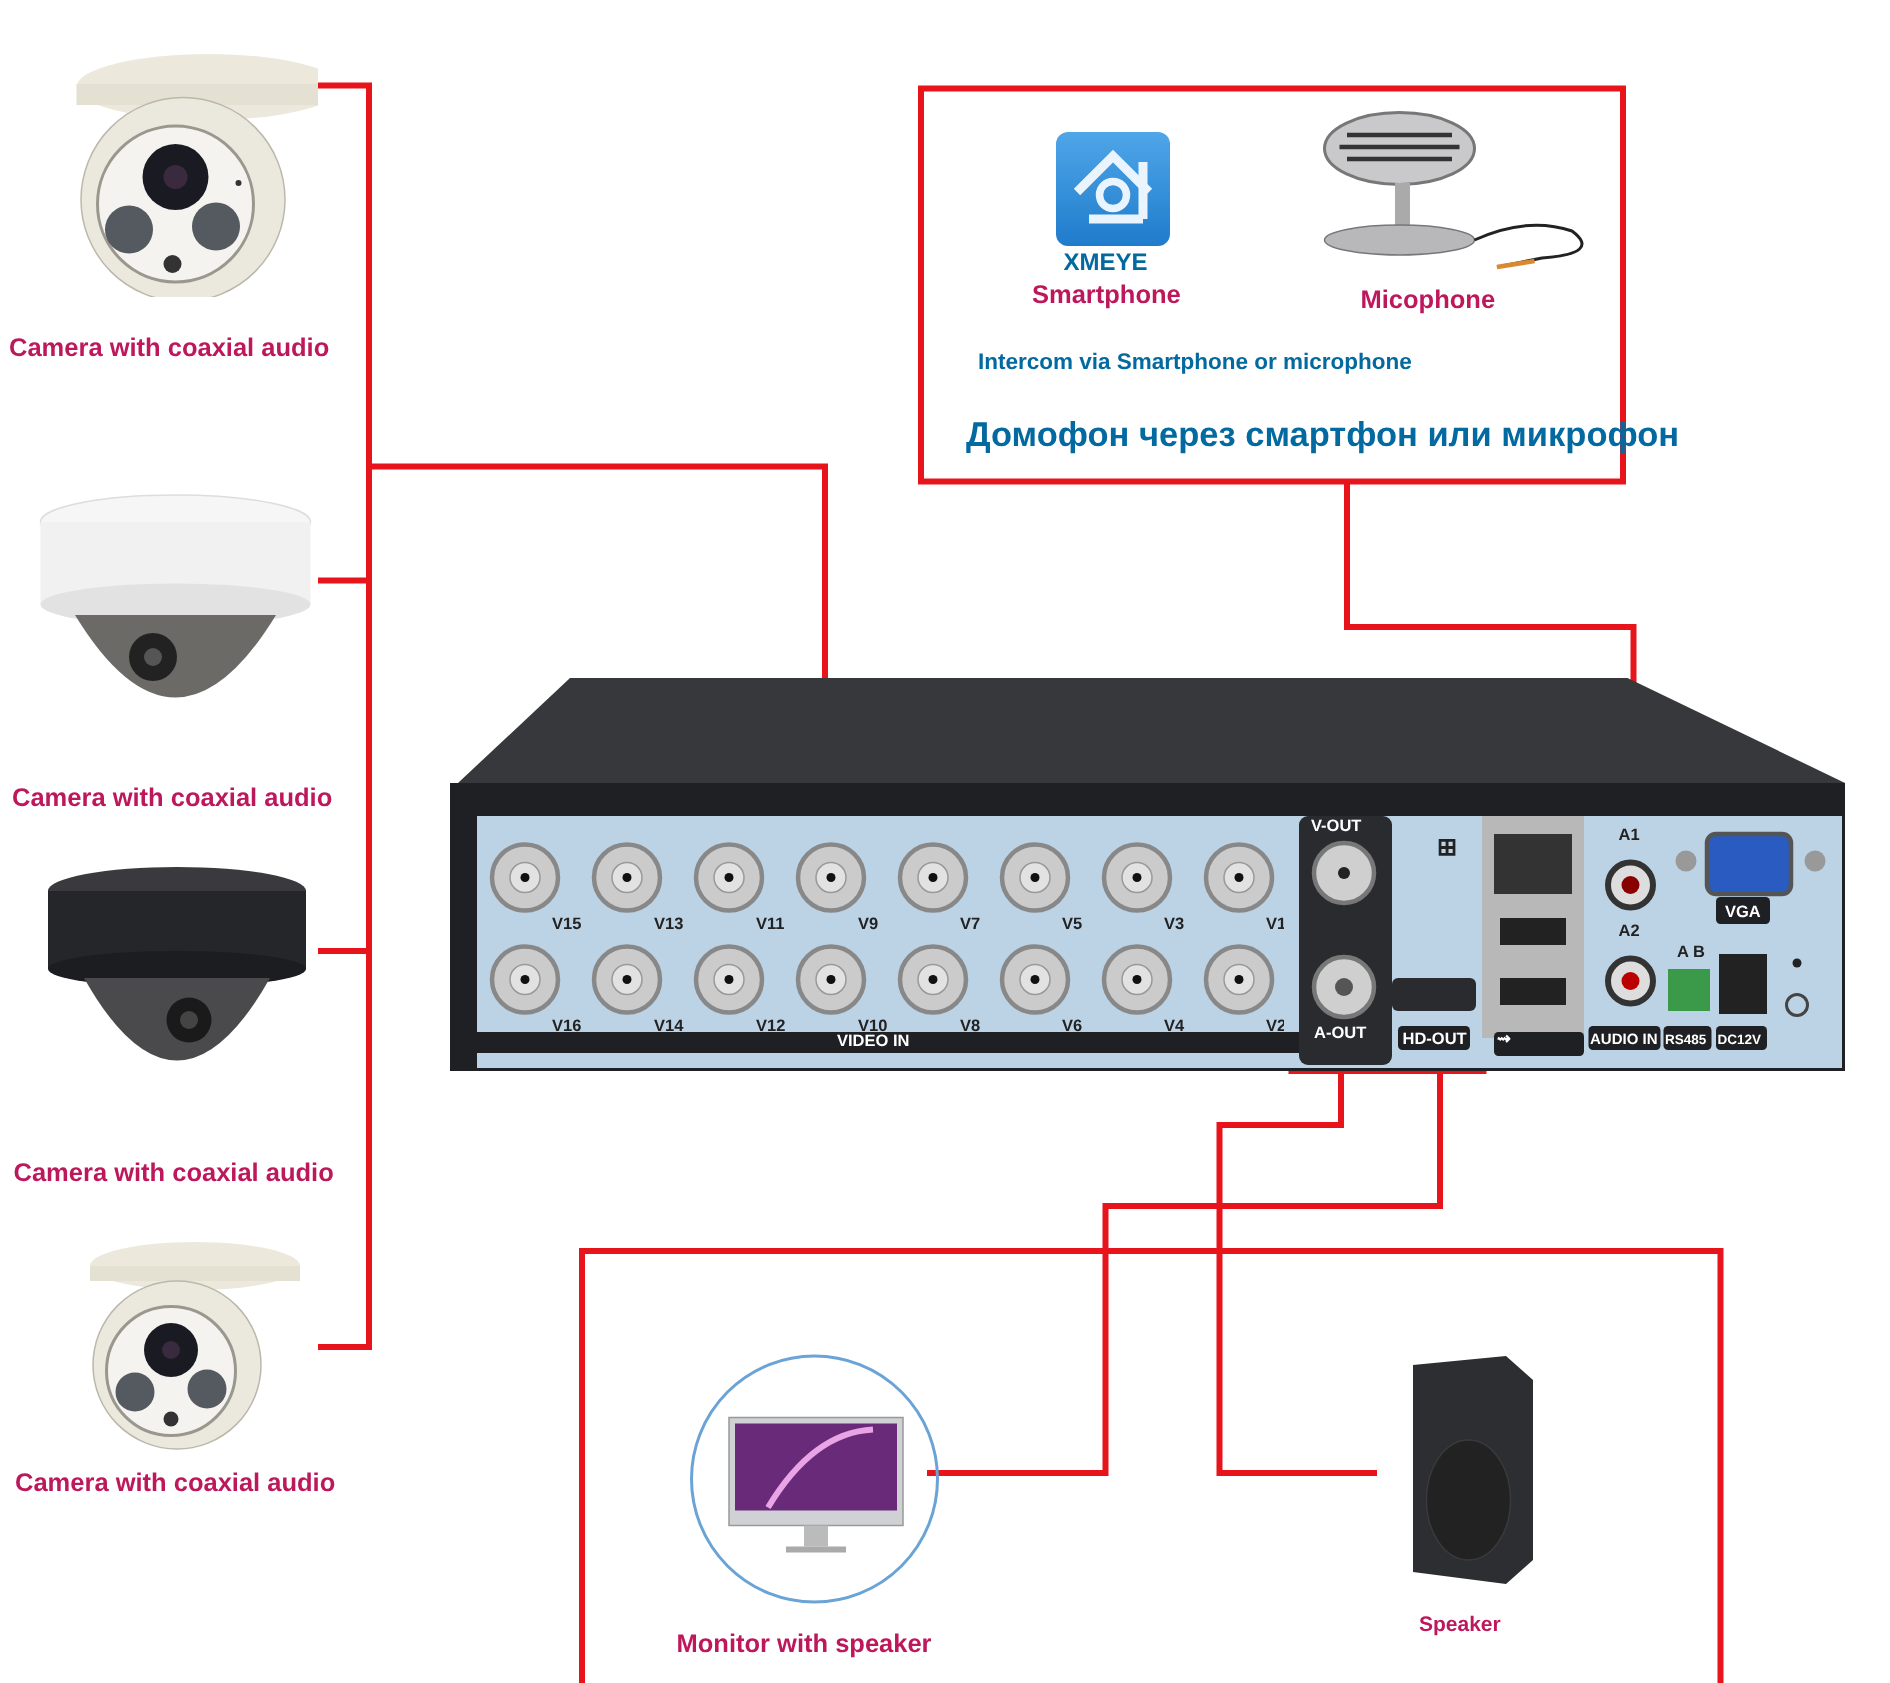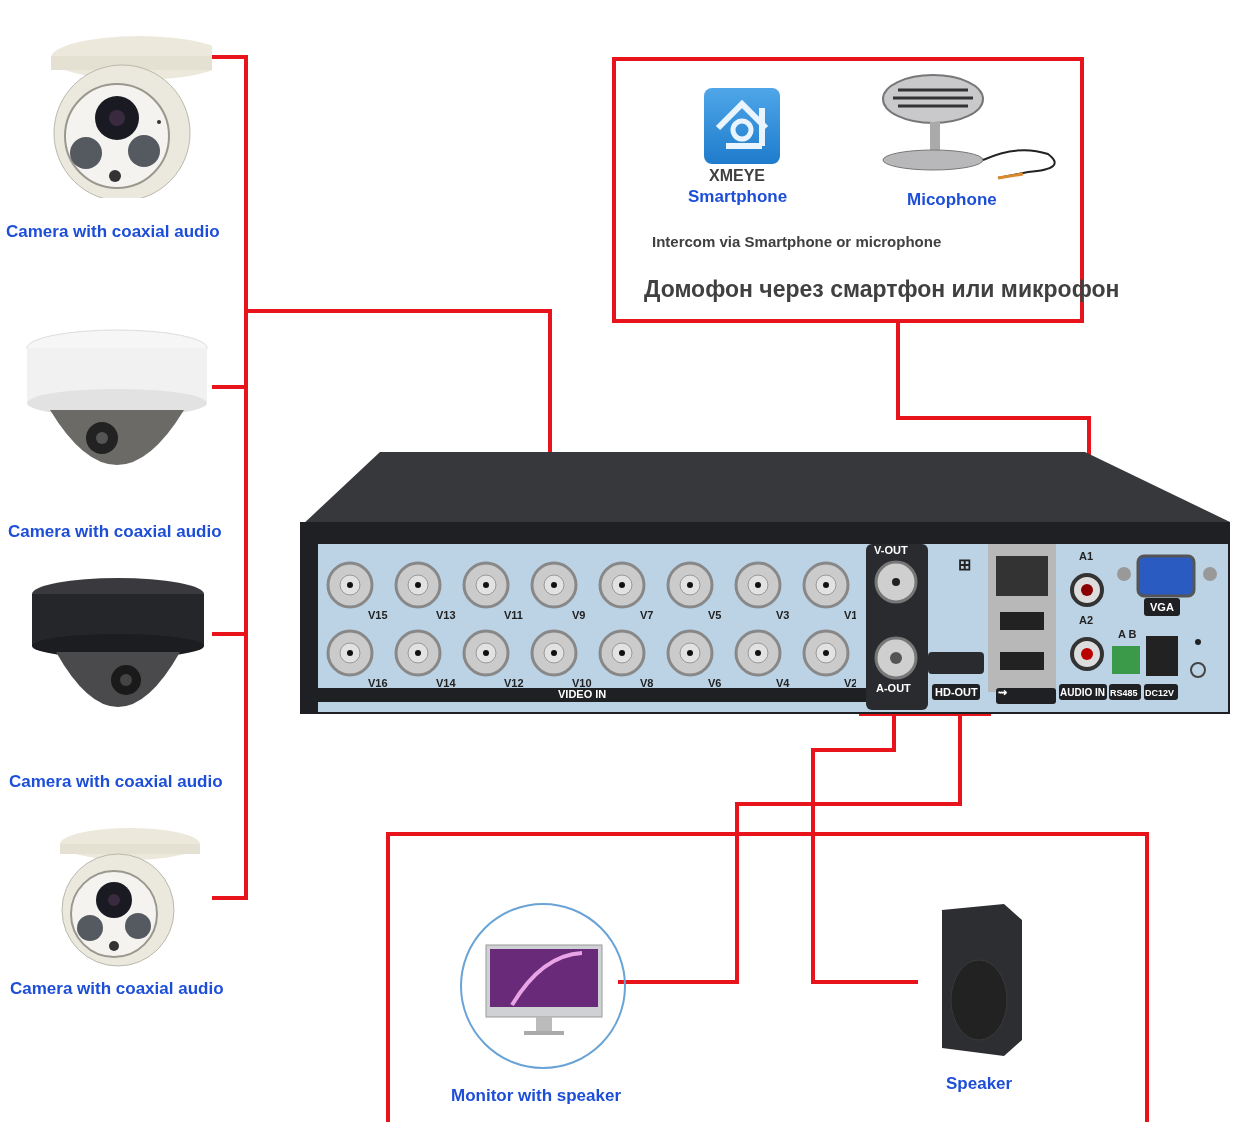--- a/index.html
+++ b/index.html
@@ -1,19 +1,19 @@
 <!DOCTYPE html>
 <html><head>
 <meta charset="utf-8">
 <style>
   html, body { margin:0; padding:0; background:#fff; }
   body { width:1260px; height:1122px; position:relative; overflow:hidden; font-family:"Liberation Sans", sans-serif; }
   .abs { position:absolute; }
-  .lbl-blue { color:#1d4ed8; font-weight:bold; font-size:17px; font-family:"Liberation Sans", sans-serif; white-space:nowrap; }
-  .lbl-red { color:#404040; font-weight:bold; font-family:"Liberation Sans", sans-serif; white-space:nowrap;text-align:right; }
+  .lbl-blue { color:#be185d; font-weight:bold; font-size:17px; font-family:"Liberation Sans", sans-serif; white-space:nowrap; }
+  .lbl-red { color:#0369a1; font-weight:bold; font-family:"Liberation Sans", sans-serif; white-space:nowrap;text-align:right; }
   svg.wires { position:absolute; left:0; top:0; }
   .port-lbl { font-family:"Liberation Sans", sans-serif; font-weight:bold; font-size:11px; fill:#222; }
   .tag { font-family:"Liberation Sans", sans-serif; font-weight:bold; font-size:11px; fill:#fff; }
 </style>
 </head>
 <body>
 
 <svg class="wires" width="1260" height="1122">
   <g stroke="#e8141b" stroke-width="4" fill="none" stroke-linejoin="miter">
 
@@ -290,13 +290,13 @@
   </svg>
 </div>
 <div class="abs lbl-blue" style="left:451px;top:1086px;font-size:17px;">Monitor with speaker</div>
 
 <div class="abs" style="left:934px;top:900px;width:90px;height:160px;">
   <svg width="90" height="160">
     <polygon points="8,10 70,4 88,20 88,140 70,156 8,148" fill="#2d2e31"></polygon>
     <ellipse cx="45" cy="100" rx="28" ry="40" fill="#222" stroke="#3a3a3d"></ellipse>
   </svg>
 </div>
-<div class="abs lbl-blue" style="left:946px;top:1074px;font-size:17px;">Speaker</div>
+<div class="abs lbl-blue" style="left:946px;top:1074px;font-size:14px;">Speaker</div>
 
 </body></html>

